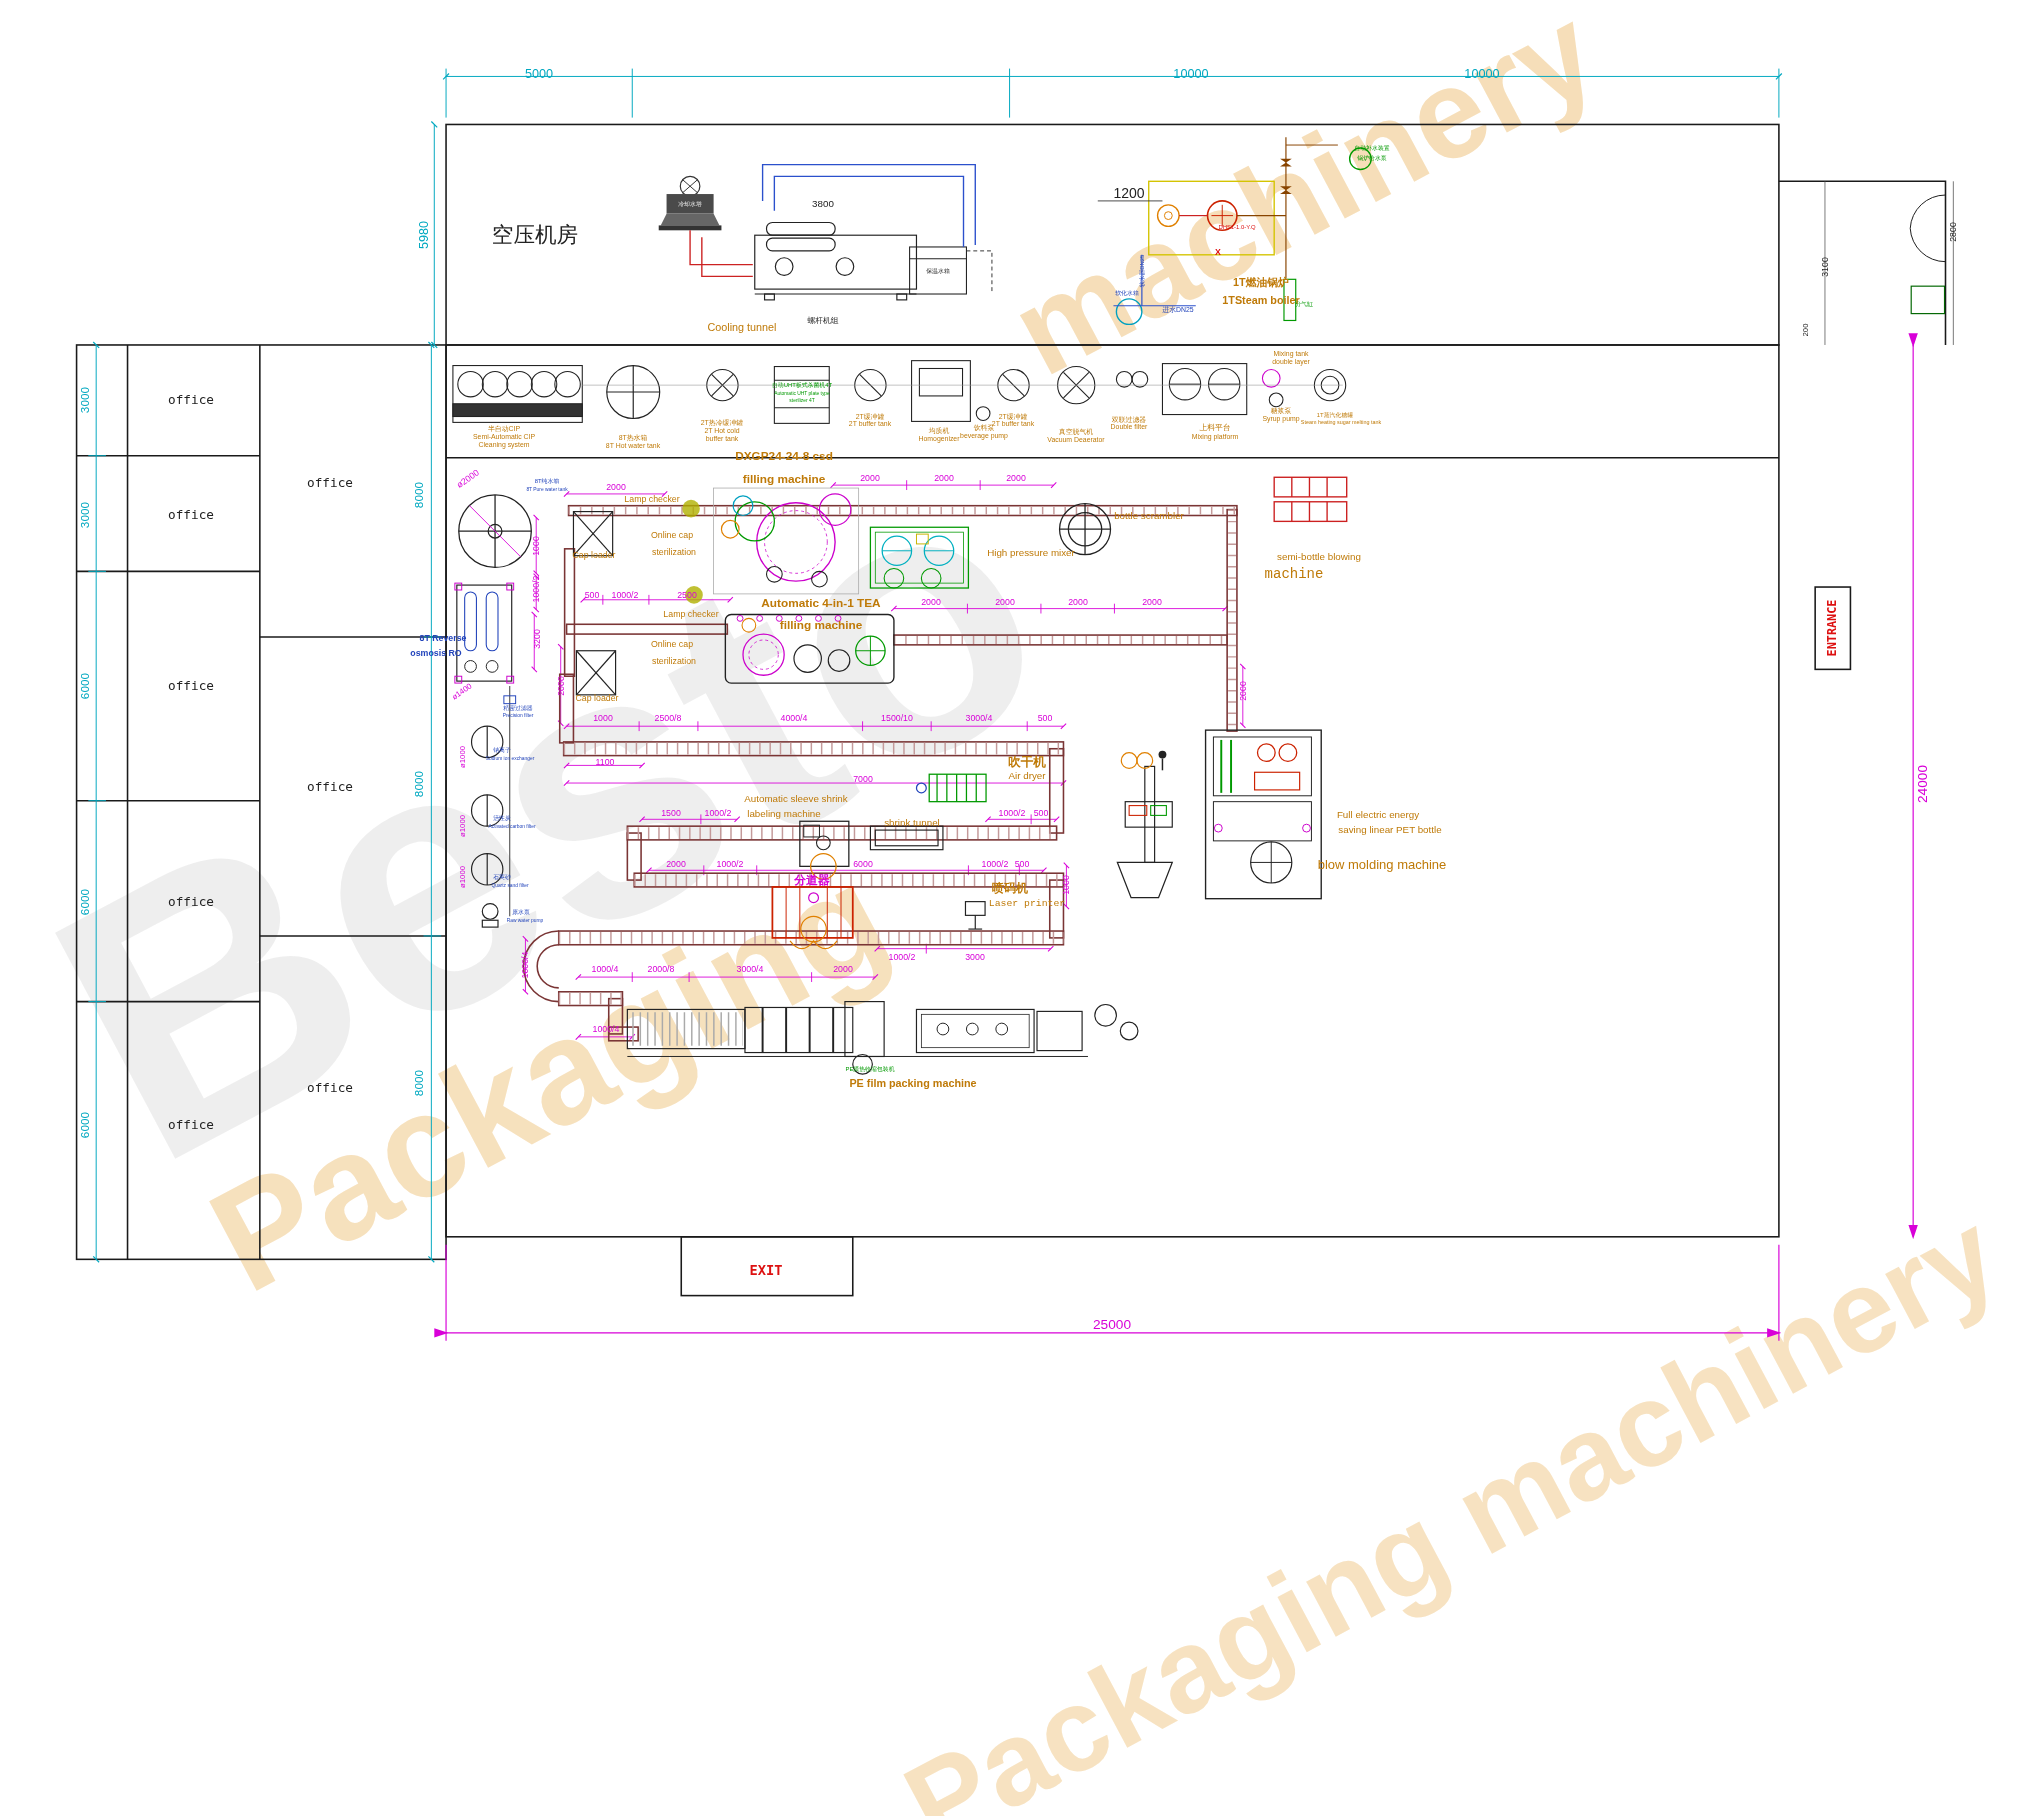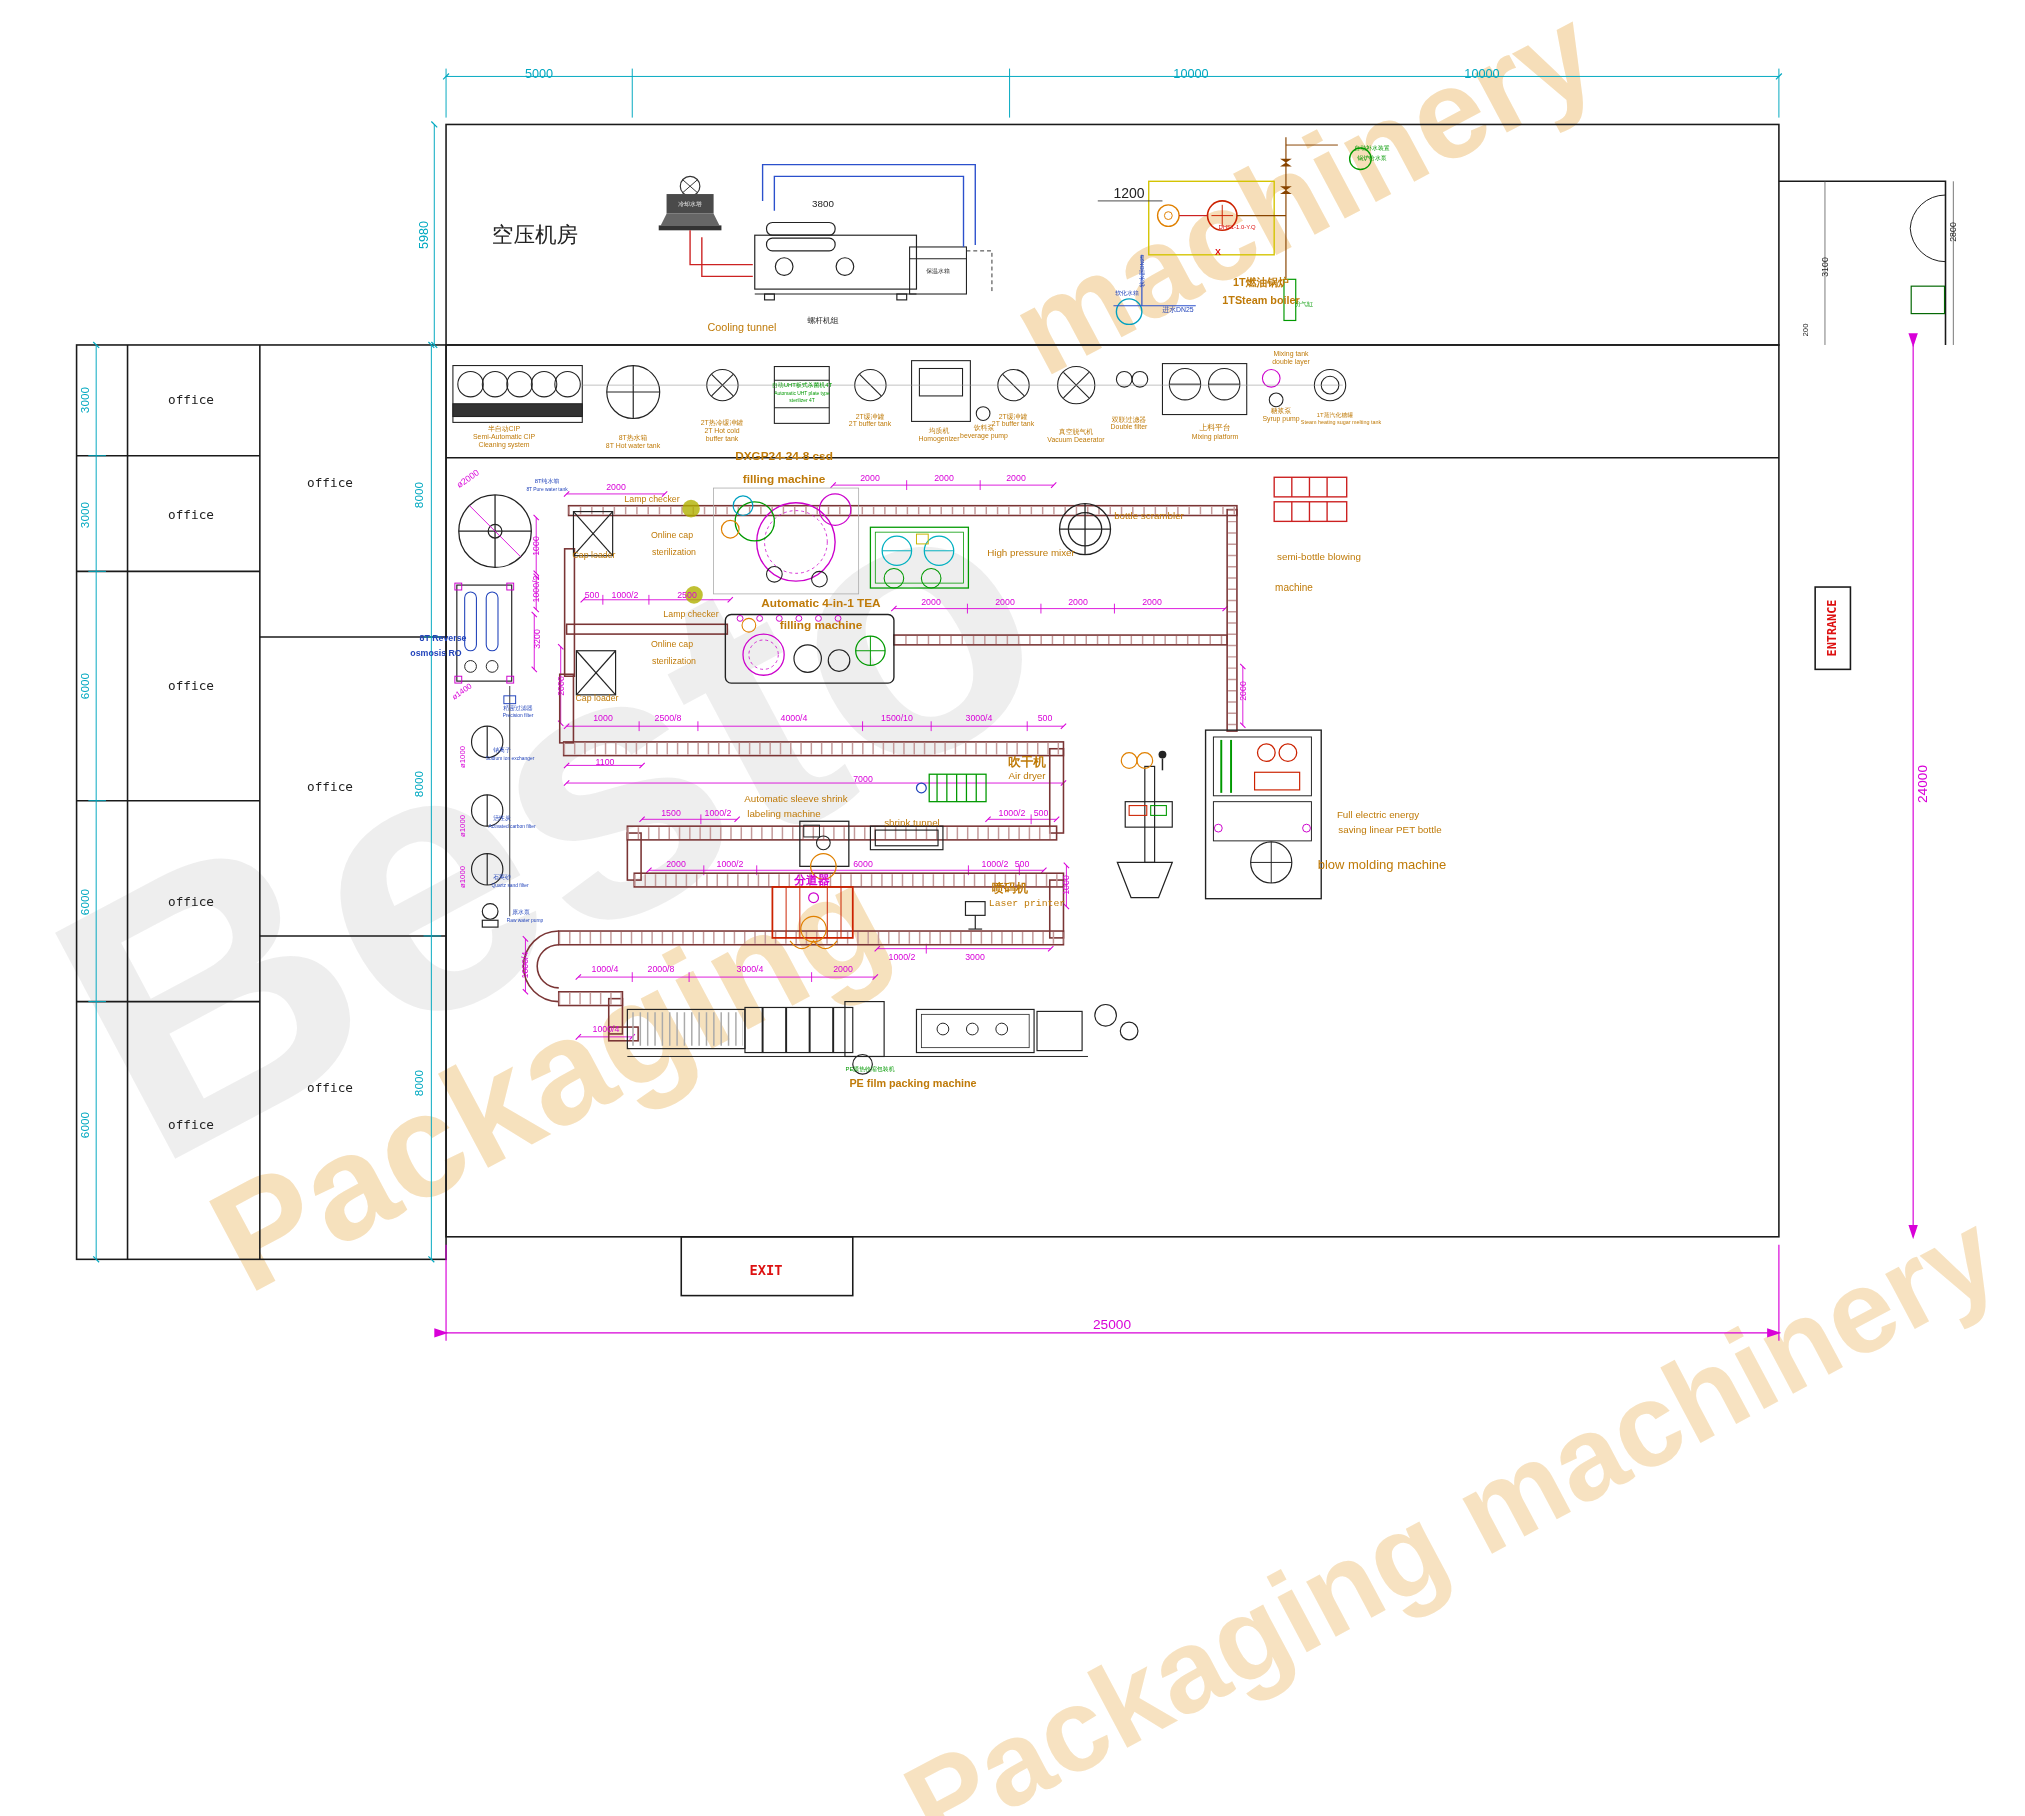--- a/index.html
+++ b/index.html
@@ -522,21 +522,21 @@
       <span class="lbl" style="left: 674px; top: 552px; font-size: 8.8px; color: rgb(191, 122, 8); transform: translate(-50%, -50%) rotate(0deg);">sterilization</span>
       <span class="lbl" style="left: 784px; top: 457px; font-size: 11.8px; color: rgb(191, 122, 8); transform: translate(-50%, -50%) rotate(0deg); font-weight: bold;">DXGP24-24-8 csd</span>
       <span class="lbl" style="left: 784px; top: 480px; font-size: 11.8px; color: rgb(191, 122, 8); transform: translate(-50%, -50%) rotate(0deg); font-weight: bold;">filling machine</span>
       <span class="lbl" style="left: 616px; top: 487px; font-size: 8.8px; color: rgb(216, 0, 216); transform: translate(-50%, -50%) rotate(0deg);">2000</span>
       <span class="lbl" style="left: 870px; top: 478px; font-size: 8.8px; color: rgb(216, 0, 216); transform: translate(-50%, -50%) rotate(0deg);">2000</span>
       <span class="lbl" style="left: 944px; top: 478px; font-size: 8.8px; color: rgb(216, 0, 216); transform: translate(-50%, -50%) rotate(0deg);">2000</span>
       <span class="lbl" style="left: 1016px; top: 478px; font-size: 8.8px; color: rgb(216, 0, 216); transform: translate(-50%, -50%) rotate(0deg);">2000</span>
       <span class="lbl" style="left: 1031px; top: 553px; font-size: 9.8px; color: rgb(191, 122, 8); transform: translate(-50%, -50%) rotate(0deg);">High pressure mixer</span>
       <span class="lbl" style="left: 1149px; top: 516px; font-size: 9.8px; color: rgb(191, 122, 8); transform: translate(-50%, -50%) rotate(0deg);">bottle scrambler</span>
       <span class="lbl" style="left: 1319px; top: 557px; font-size: 9.8px; color: rgb(191, 122, 8); transform: translate(-50%, -50%) rotate(0deg);">semi-bottle blowing</span>
-      <span class="lbl" style="left: 1294px; top: 588px; font-size: 10px; color: rgb(191, 122, 8); transform: translate(-50%, -50%) rotate(0deg);">machine</span>
+      <span class="lbl" style="left: 1294px; top: 574px; font-size: 14px; color: rgb(191, 122, 8); transform: translate(-50%, -50%) rotate(0deg); font-family: Liberation Mono, monospace;">machine</span>
       <span class="lbl" style="left: 592px; top: 595px; font-size: 8.8px; color: rgb(216, 0, 216); transform: translate(-50%, -50%) rotate(0deg);">500</span>
       <span class="lbl" style="left: 625px; top: 595px; font-size: 8.8px; color: rgb(216, 0, 216); transform: translate(-50%, -50%) rotate(0deg);">1000/2</span>
       <span class="lbl" style="left: 687px; top: 595px; font-size: 8.8px; color: rgb(216, 0, 216); transform: translate(-50%, -50%) rotate(0deg);">2500</span>
       <span class="lbl" style="left: 821px; top: 604px; font-size: 11.8px; color: rgb(191, 122, 8); transform: translate(-50%, -50%) rotate(0deg); font-weight: bold;">Automatic 4-in-1 TEA</span>
       <span class="lbl" style="left: 821px; top: 626px; font-size: 11.8px; color: rgb(191, 122, 8); transform: translate(-50%, -50%) rotate(0deg); font-weight: bold;">filling machine</span>
       <span class="lbl" style="left: 691px; top: 614px; font-size: 8.8px; color: rgb(191, 122, 8); transform: translate(-50%, -50%) rotate(0deg);">Lamp checker</span>
       <span class="lbl" style="left: 672px; top: 644px; font-size: 8.8px; color: rgb(191, 122, 8); transform: translate(-50%, -50%) rotate(0deg);">Online cap</span>
       <span class="lbl" style="left: 674px; top: 661px; font-size: 8.8px; color: rgb(191, 122, 8); transform: translate(-50%, -50%) rotate(0deg);">sterilization</span>
       <span class="lbl" style="left: 931px; top: 602px; font-size: 8.8px; color: rgb(216, 0, 216); transform: translate(-50%, -50%) rotate(0deg);">2000</span>
       <span class="lbl" style="left: 1005px; top: 602px; font-size: 8.8px; color: rgb(216, 0, 216); transform: translate(-50%, -50%) rotate(0deg);">2000</span>

